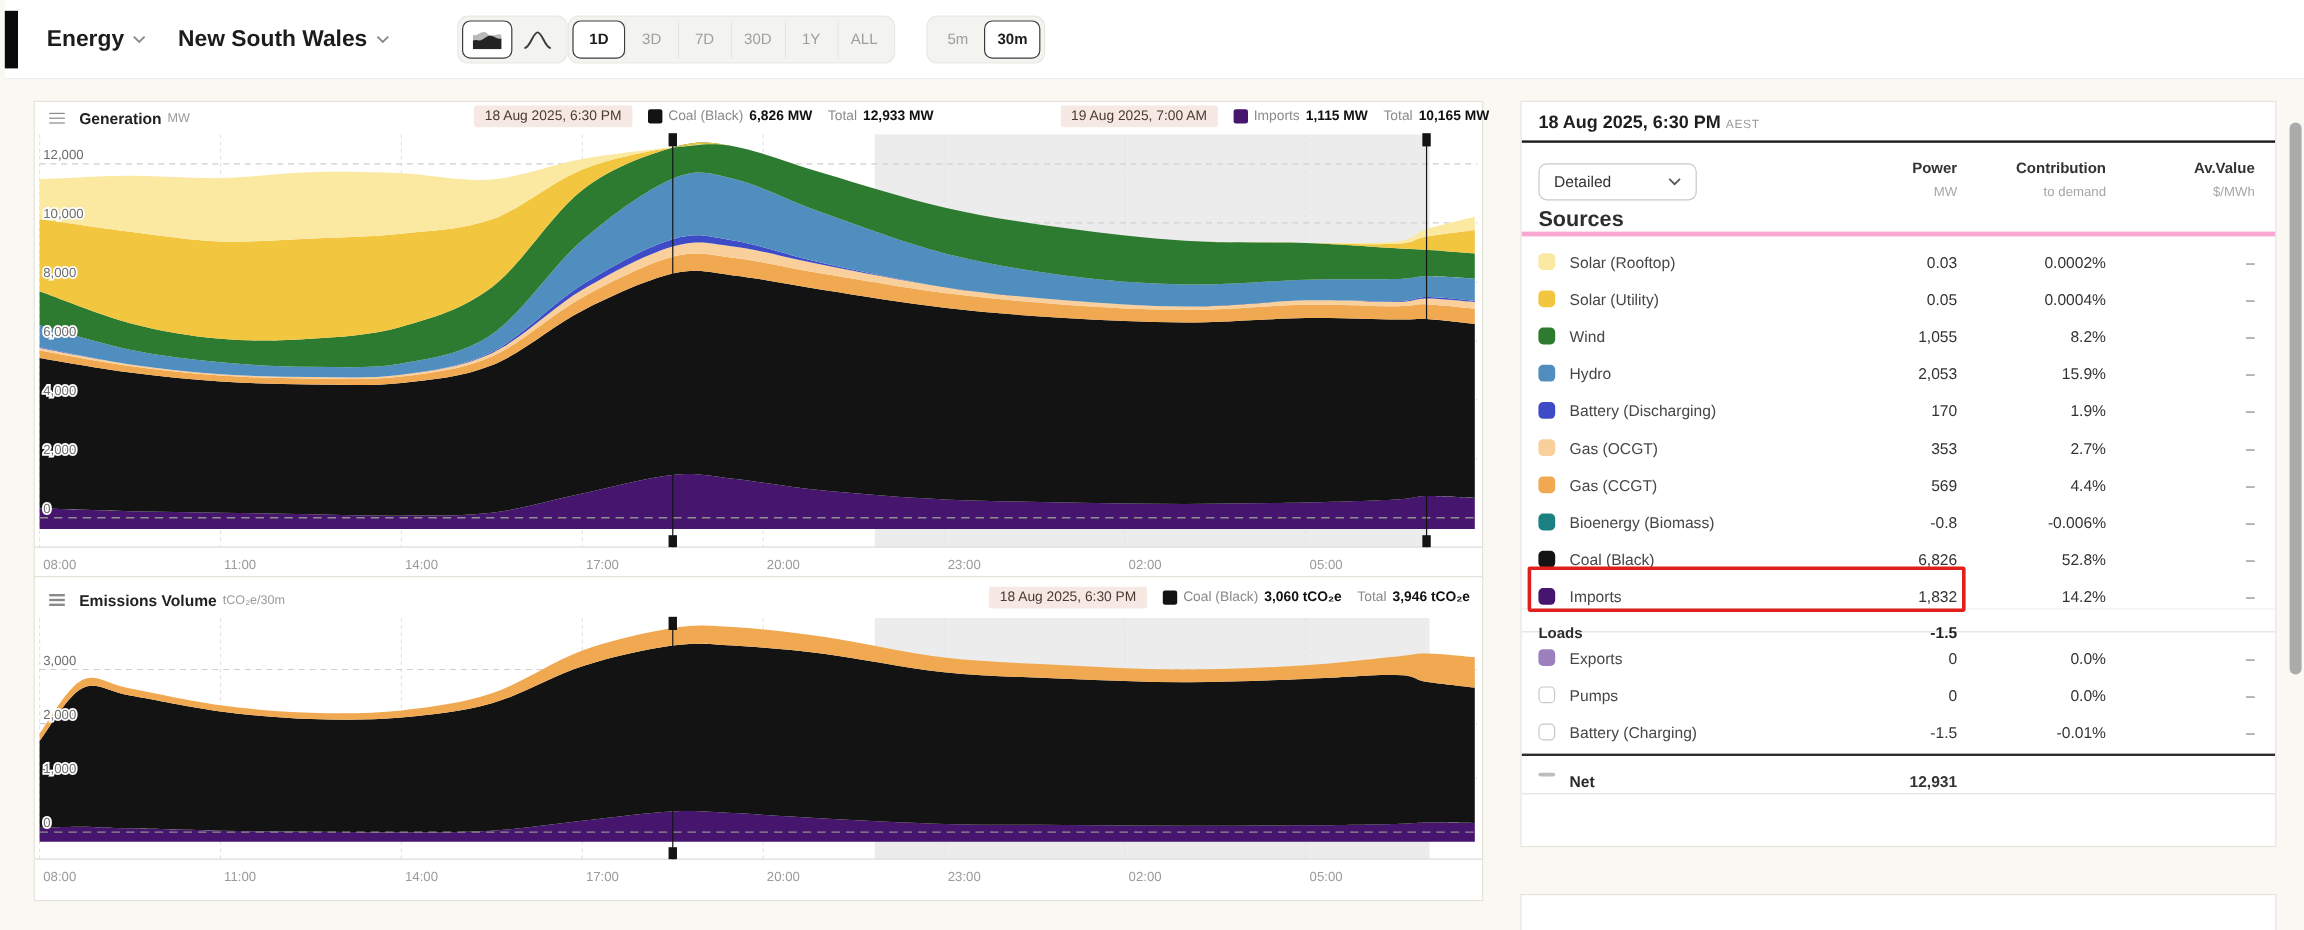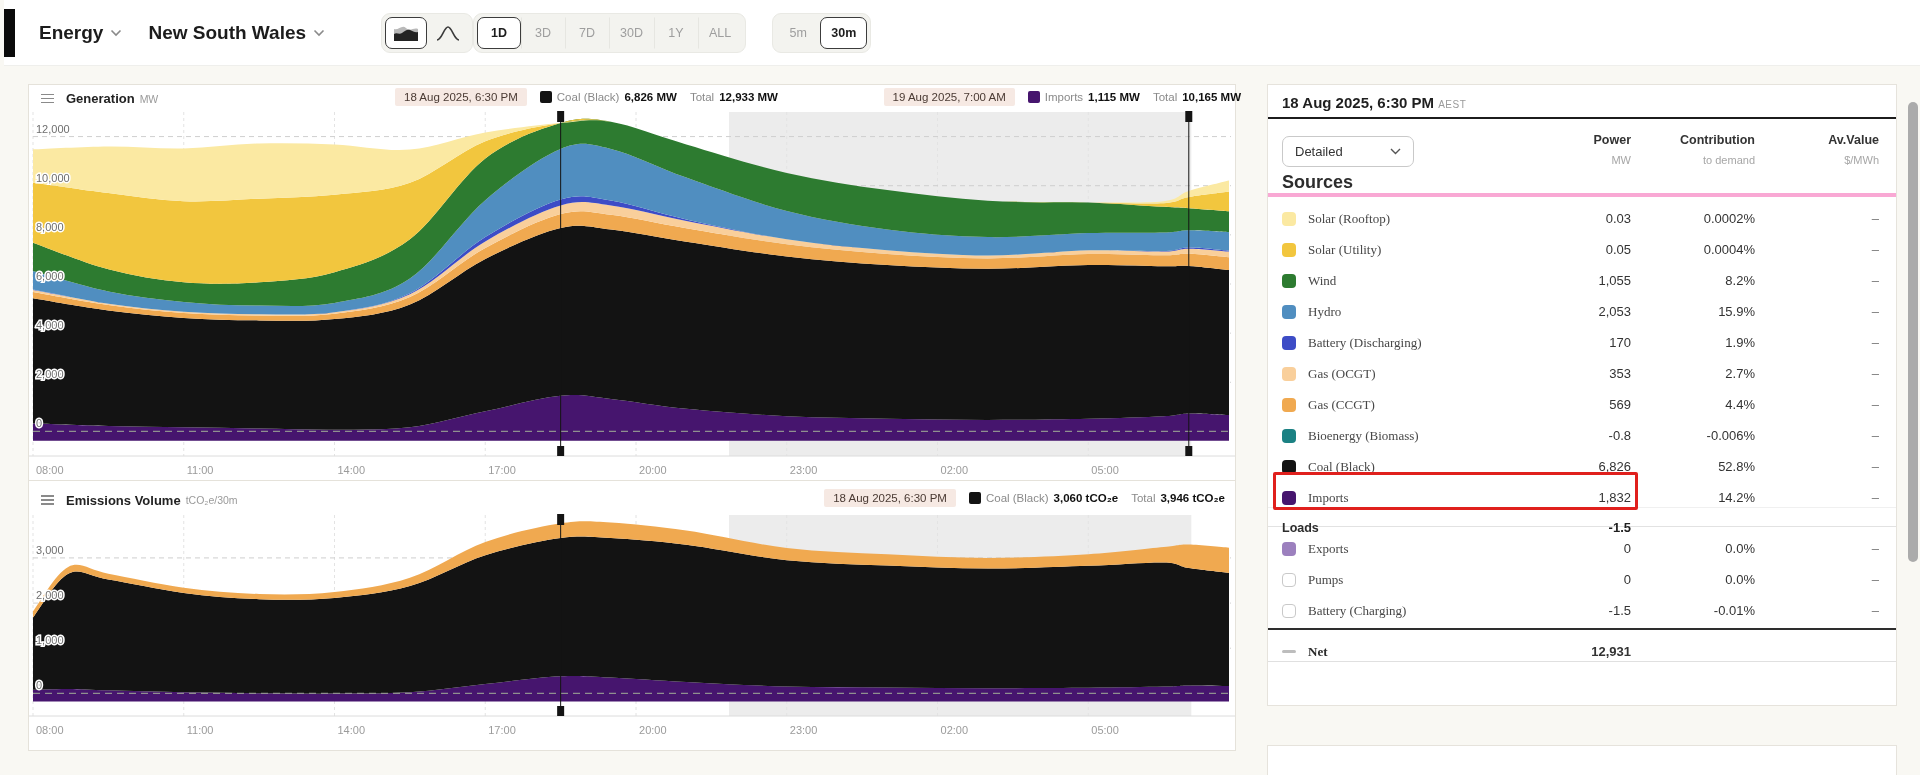--- a/index.html
+++ b/index.html
@@ -61,21 +61,21 @@
   .colh b { display:block; font-size:12.5px; color:#333; }
   .colh span { font-size:11px; color:#a6a6a6; }
   .select { display:inline-flex; width:132px; justify-content:space-between; align-items:center;
             border:1px solid #c9c9c9; border-radius:7px; padding:7px 12px; font-size:13px; color:#333; cursor:pointer; background:#fff; }
   .grp-label { height:26px; display:flex; align-items:center; font-size:18px; font-weight:700; color:#2d2d2d;
                padding:0 17px 0 14px; border-bottom:4px solid #f9a8d4; }
   .grp-loads { height:20px; border-bottom:1px solid #e2e2e2; border-top:1px solid #f0f0f0; }
   .grp-loads .cell.num { font-weight:700; color:#1f1f1f; }
   #sources-rows, #loads-rows { position:relative; }
   .prow { height:31px; font-size:13px; }
-  .prow .name { display:flex; align-items:center; gap:12px; color:#474747;font-family:Liberation Serif, serif; }
+  .prow .name { display:flex; align-items:flex-start; gap:12px; color:#474747; }
   .prow .num { text-align:right; color:#333; }
   .prow .num.av { color:#7a7a7a; }
   .sw { width:14px; height:14px; border-radius:4px; display:inline-block; flex:none; }
   .sw.outline { background:#fff; border:1px solid #c9c9c9; }
   .sw.dash { height:3px; border-radius:2px; background:#bdbdbd; }
   .red-box { position:absolute; left:5px; width:365px; height:38px; border:3px solid #e0201d; border-radius:2px; pointer-events:none; }
   .summary { margin-top:8px; border-top:2px solid #2e2e2e; border-bottom:1px solid #e0e0e0; }
   .summary .prow { font-weight:700; }
   .summary .prow .name { color:#2b2b2b; }
 

